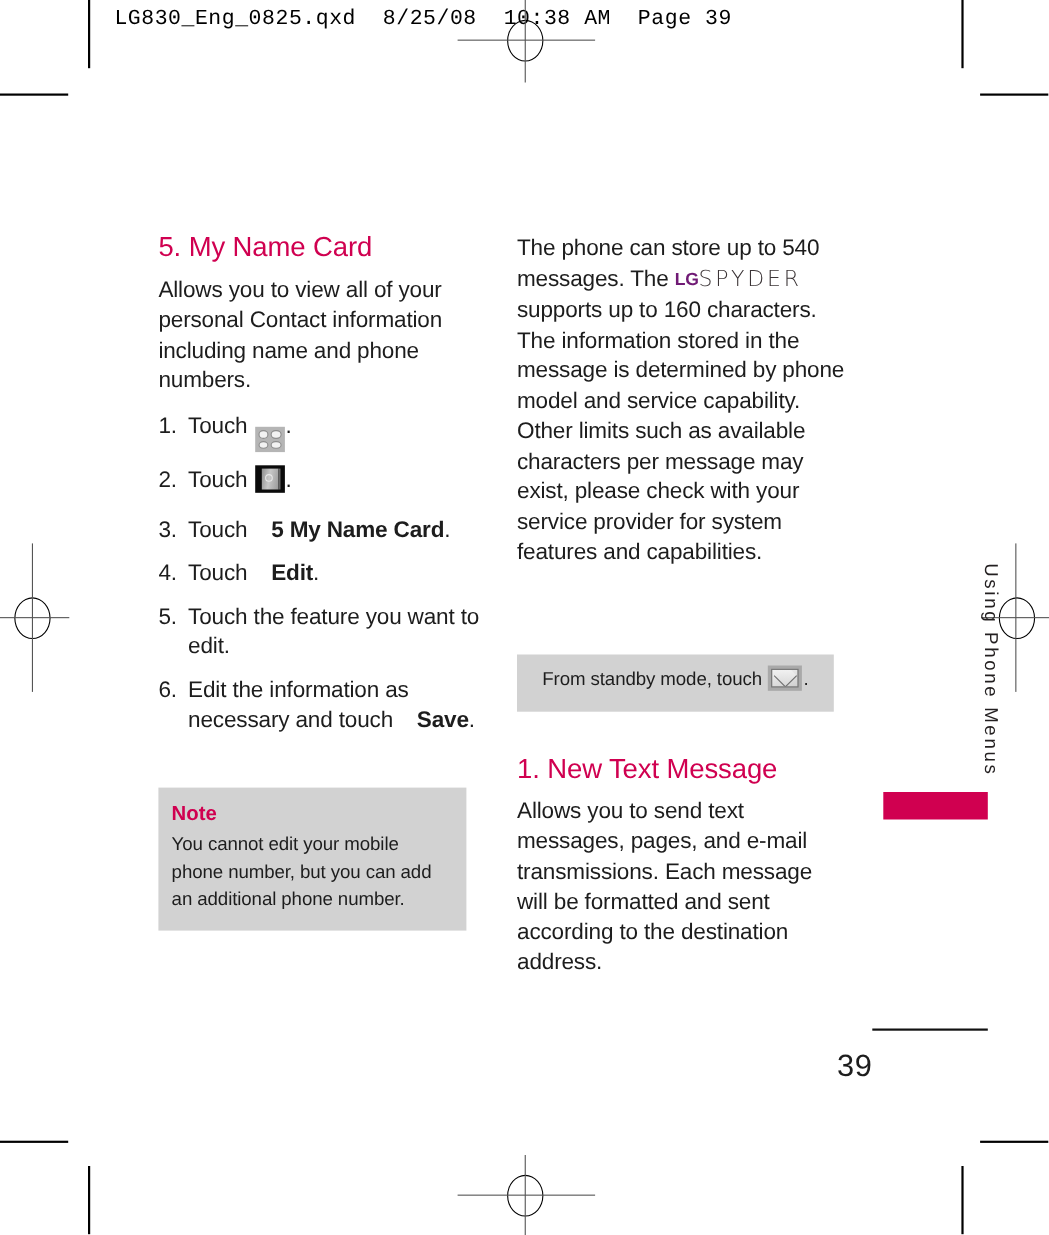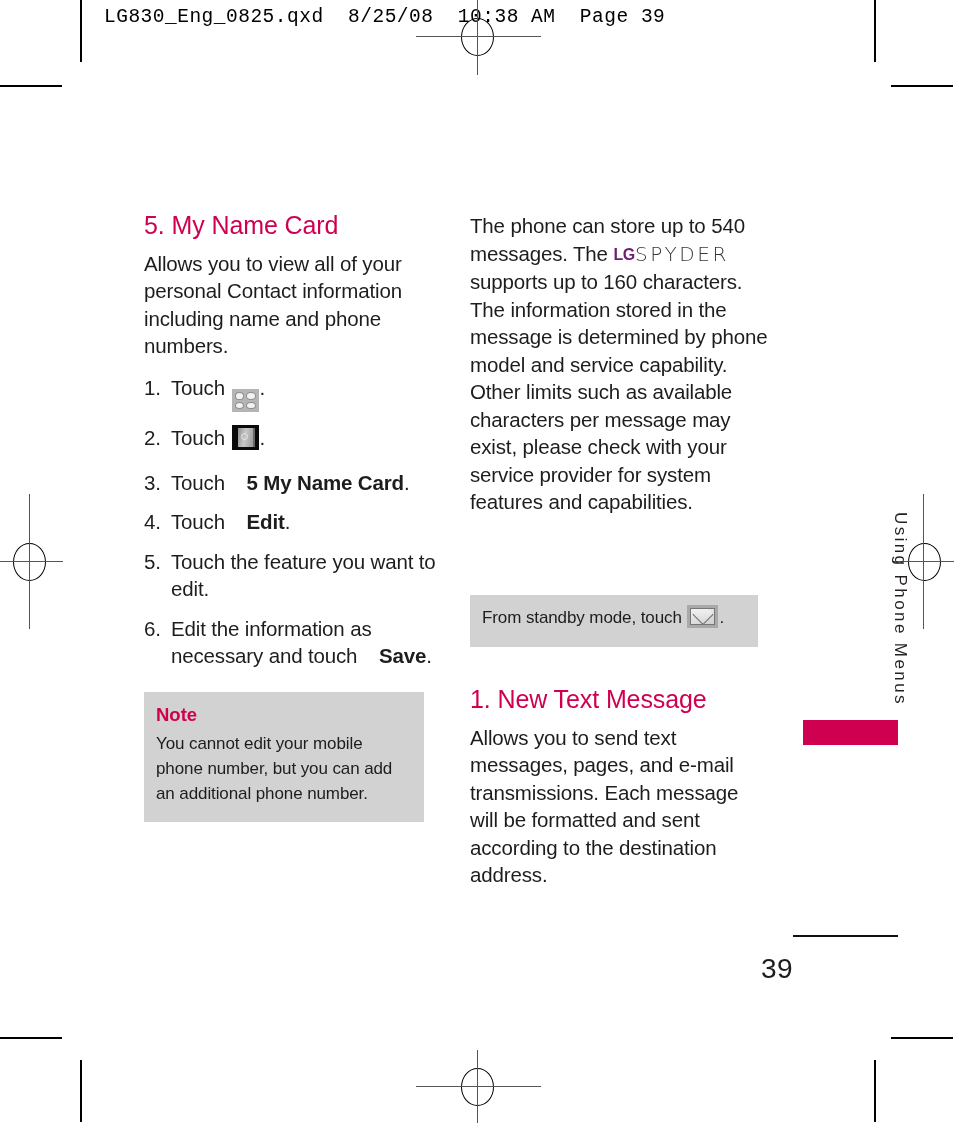--- a/index.html
+++ b/index.html
@@ -217,32 +217,32 @@
   .callout .ct-body {
     font-size: 17px;
     line-height: 25px;
     color: #1d1d1d;
     letter-spacing: -0.1px;
   }
 
   .note-box {
     position: absolute;
     left: 144px;
-    top: 692px;
+    top: 716px;
     width: 280px;
     padding: 12px 12px 16px 12px;
   }
   .shortcut-box {
     position: absolute;
     left: 470px;
     top: 595px;
     width: 288px;
     padding: 10px 12px 12px 12px;
   }
-  .shortcut-box .ct-body { font-size: 17px; line-height: 24px; }
+  .shortcut-box .ct-body { font-size: 17px; line-height: 24px; text-align: center; }
 
   
   .lg-mark {
     font-size: 16px;
     font-weight: 700;
     letter-spacing: -0.3px;
     color: #701a75;
     vertical-align: 1px;
   }
   .spyder-mark {

